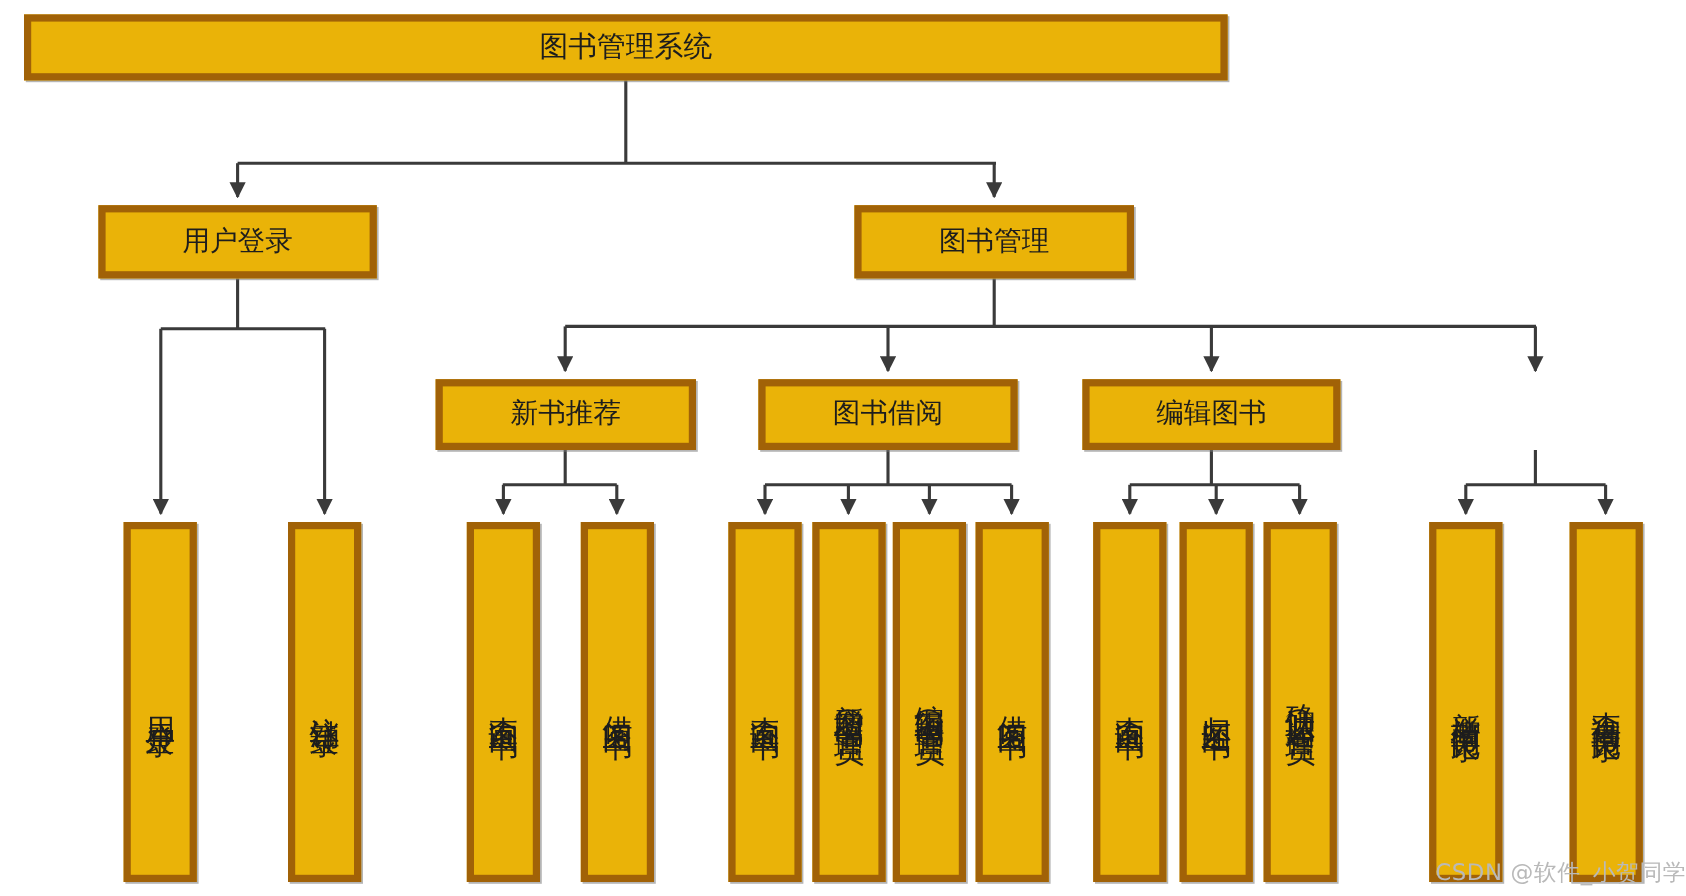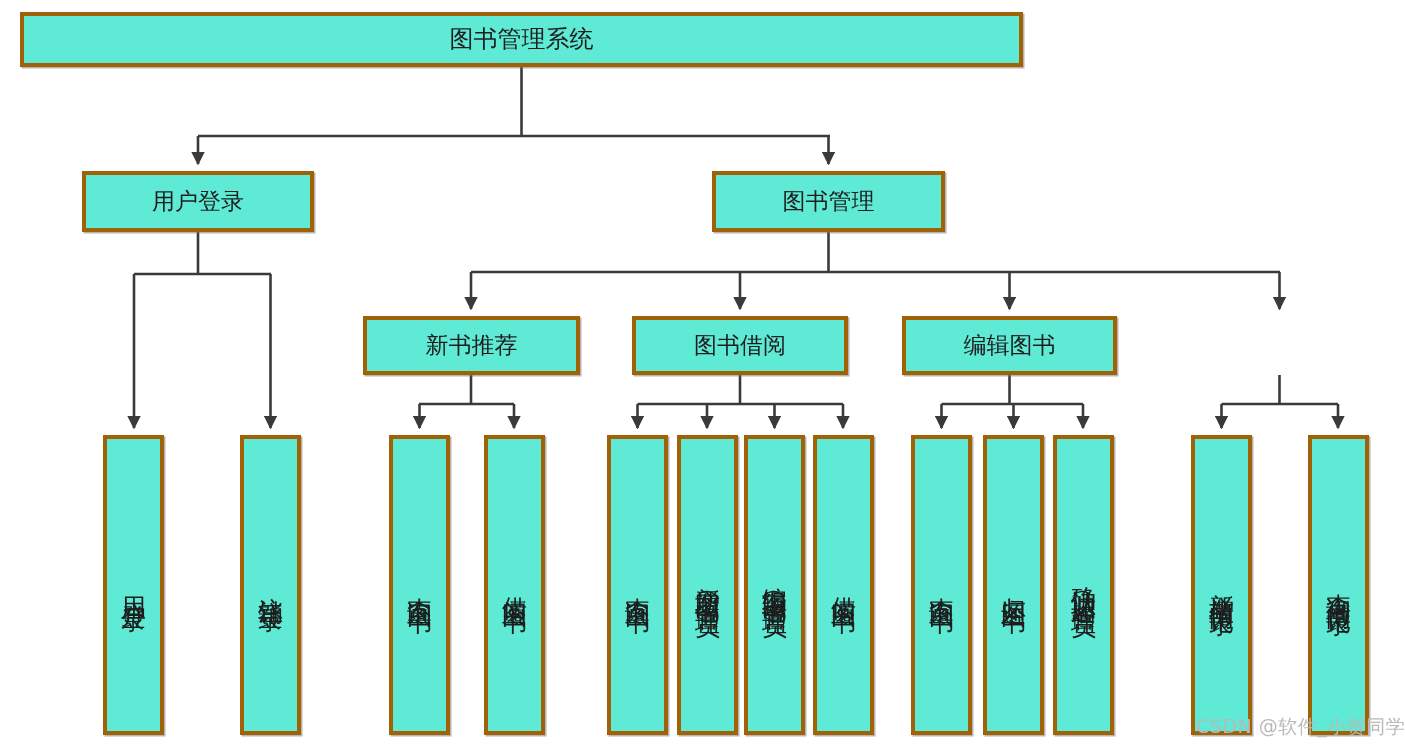--- a/index.html
+++ b/index.html
@@ -21,22 +21,22 @@
     position: absolute;
     left: 0;
     top: 0;
     width: 1405px;
     height: 747px;
     pointer-events: none;
   }
   .node {
     position: absolute;
     box-sizing: border-box;
-    background: #5eead4;
-    border: 4px solid #a16207;
+    background: #eab308;
+    border: 6px solid #a16207;
     box-shadow: 1.5px 1.5px 0 rgba(120,120,120,0.55);
     display: flex;
     align-items: center;
     justify-content: center;
     color: #1d1d1d;
   }
   .node .label {
     text-align: center;
     line-height: 1.18;
     white-space: nowrap;

